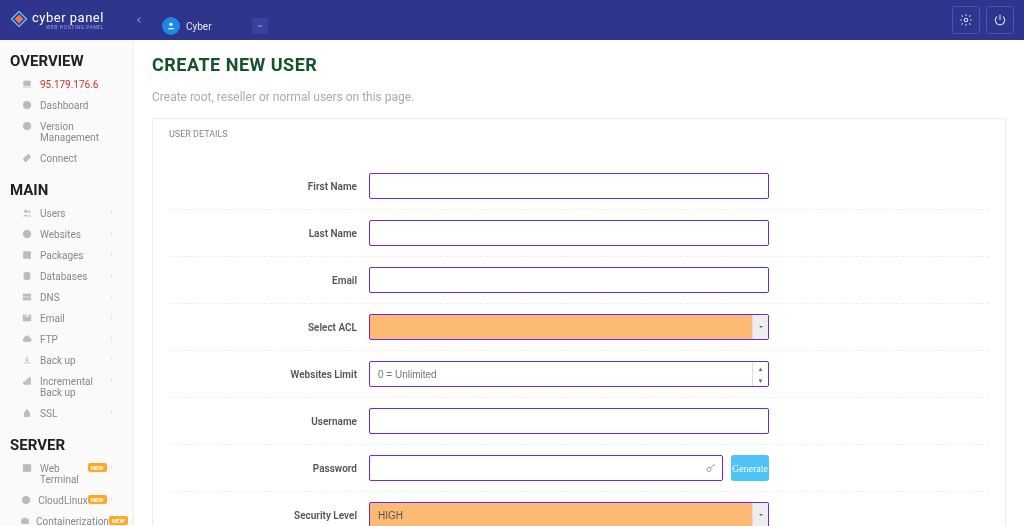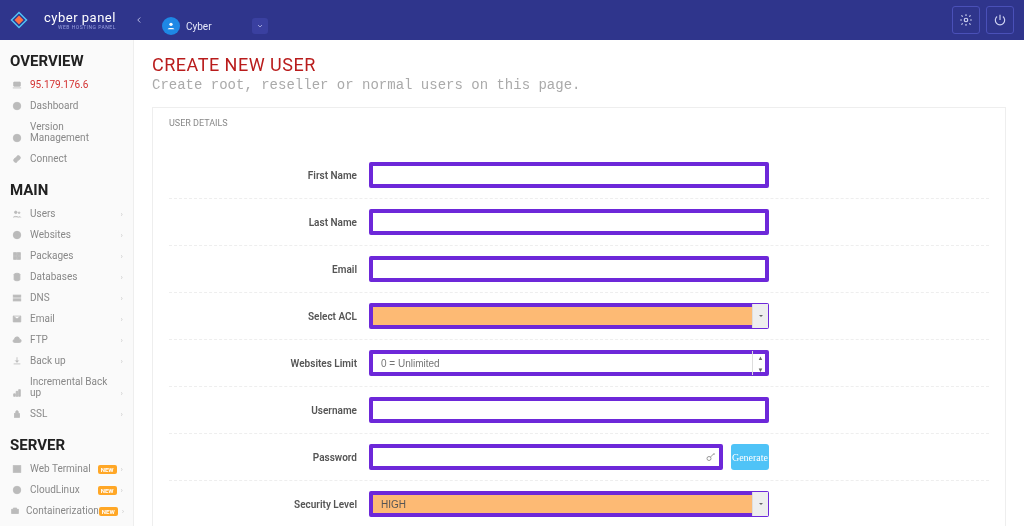--- a/index.html
+++ b/index.html
@@ -1,54 +1,54 @@
 <!DOCTYPE html>
 <html><head>
 <meta charset="utf-8">
 <style>
   * { box-sizing: border-box; margin: 0; padding: 0; }
   body { font-family: -apple-system, BlinkMacSystemFont, "Segoe UI", Roboto, Arial, sans-serif; font-size: 11px; color: #333; background: #fff; }
   .topbar { height: 40px; background: #2f358c; display: flex; align-items: center; padding: 0 10px; color: #fff; position: relative; }
-  .logo-wrap { display: flex; align-items: center; width: 120px; gap: 12px; }
+  .logo-wrap { display: flex; width: 120px; }
   .logo-diamond { width: 18px; height: 18px; margin-right: 4px; }
   .logo-text { font-size: 13px; letter-spacing: 0.5px; }
   .logo-sub { font-size: 5px; color: #9aa0e0; letter-spacing: 0.5px; text-align: right; display: block; margin-top: -1px; }
   .collapse { width: 14px; height: 14px; display: flex; align-items: center; justify-content: center; margin-left: 2px; color: #cfd3f2; cursor: pointer; }
   .user-chip { display: flex; align-items: center; margin-left: 16px; margin-top: 12px; }
   .avatar { width: 18px; height: 18px; border-radius: 50%; background: #1e88e5; display: flex; align-items: center; justify-content: center; }
   .avatar svg { width: 10px; height: 10px; fill: #fff; }
   .user-name { margin-left: 6px; font-size: 10px; color: #e6e8fa; }
   .user-caret { width: 16px; height: 16px; background: #3a40a0; border-radius: 3px; margin-left: 40px; display: flex; align-items: center; justify-content: center; cursor: pointer; }
   .topbar-right { margin-left: auto; display: flex; gap: 6px; }
   .top-btn { width: 28px; height: 28px; border: 1px solid #4a50b8; border-radius: 3px; display: flex; align-items: center; justify-content: center; cursor: pointer; }
   .top-btn svg { width: 14px; height: 14px; stroke: #cfd3f2; fill: none; stroke-width: 2; }
 
   .layout { display: flex; height: calc(100vh - 40px); }
   .sidebar { width: 134px; background: #fafafa; border-right: 1px solid #eee; overflow-y: auto; font-size: 10px; }
   .section-label { color: #212121; font-weight: 700; font-size: 15px; padding: 12px 10px 4px; }
-  .nav-item { display: flex; align-items: flex-end; padding: 5px 10px; color: #888; cursor: pointer; position: relative; }
+  .nav-item { display: flex; align-items: flex-start; padding: 5px 20px; color: #888; cursor: pointer; position: relative; }
   .nav-item.highlight span.label { color: #d32f2f; }
   .nav-icon { width: 14px; display: flex; justify-content: center; margin-right: 6px; color: #bbb; }
   .nav-icon svg { width: 10px; height: 10px; fill: currentColor; }
   .nav-item .label { flex: 1; }
   .nav-item .chev { color: #ccc; font-size: 8px; }
   .badge-new { background: #ffa726; color: #fff; font-size: 6px; padding: 1px 3px; border-radius: 2px; margin-right: 4px; font-weight: 700; }
 
   .main { flex: 1; padding: 14px 18px; overflow-y: auto; }
-  .page-title { font-size: 18px; color: #b91c1c; font-weight: 400; letter-spacing: 0.5px; }
-  .page-sub { font-size: 14px; color: #aaa; margin-top: 2px; font-family: Liberation Mono, monospace; }
+  .page-title { font-size: 18px; color: #14532d; font-weight: 700; letter-spacing: 0.5px; }
+  .page-sub { font-size: 12px; color: #aaa; margin-top: 15px; }
   .panel { margin-top: 14px; border: 1px solid #eee; background: #fff; }
   .panel-head { font-size: 9px; color: #888; padding: 10px 16px; }
   .panel-body { padding: 14px 16px 20px; }
 
   .form-row { display: flex; align-items: center; padding: 10px 0; border-top: 1px dashed #eee; }
   .form-row:first-child { border-top: none; }
   .form-label { width: 200px; text-align: right; padding-right: 12px; font-size: 10px; color: #555; font-weight: 600; }
   .form-control-wrap { width: 400px; position: relative; display: flex; align-items: center; gap: 8px; }
-  .form-control { width: 100%; height: 26px; border: 4px solid #6d28d9; border-radius: 2px; padding: 0 8px; font-size: 10px; color: #555; }
+  .form-control { width: 100%; height: 26px; border: 1px solid #6d28d9; border-radius: 2px; padding: 0 8px; font-size: 10px; color: #555; }
   .form-control.select { appearance: none; background: #fdba74; }
   .select-arrow { position: absolute; right: 1px; top: 1px; width: 16px; height: 24px; background: #eee; border-left: 1px solid #ddd; display: flex; align-items: center; justify-content: center; pointer-events: none; }
   .select-arrow svg { width:8px; height:8px; fill:#666; }
   .num-spin { position: absolute; right: 1px; top: 1px; width: 16px; height: 24px; border-left: 1px solid #ddd; display: flex; flex-direction: column; pointer-events: none; }
   .num-spin div { flex:1; display:flex; align-items:center; justify-content:center; font-size:6px; color:#666; }
   .key-icon { position:absolute; right:6px; top:50%; transform:translateY(-50%); width:12px; height:12px; }
   .btn { height: 26px; padding: 0 1px; background: #42a5f5; color: #fff; border: none; border-radius: 3px; font-size: 10px; cursor: pointer; font-family: Liberation Serif, serif; }
   .btn-generate { background:#4fc3f7; }
 </style>
 </head>

